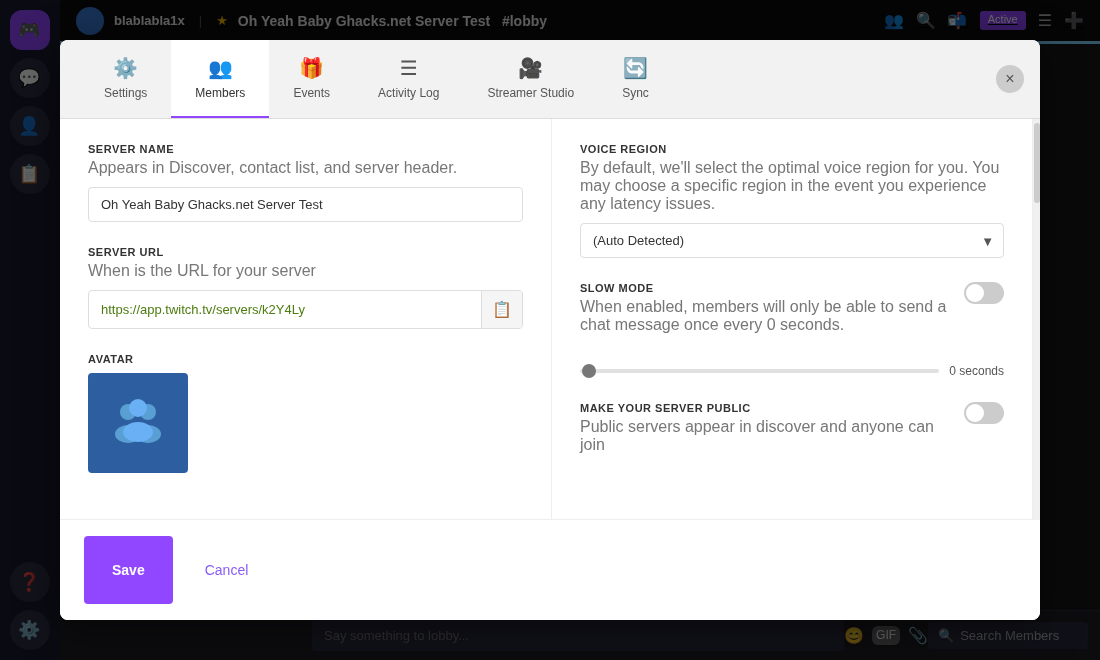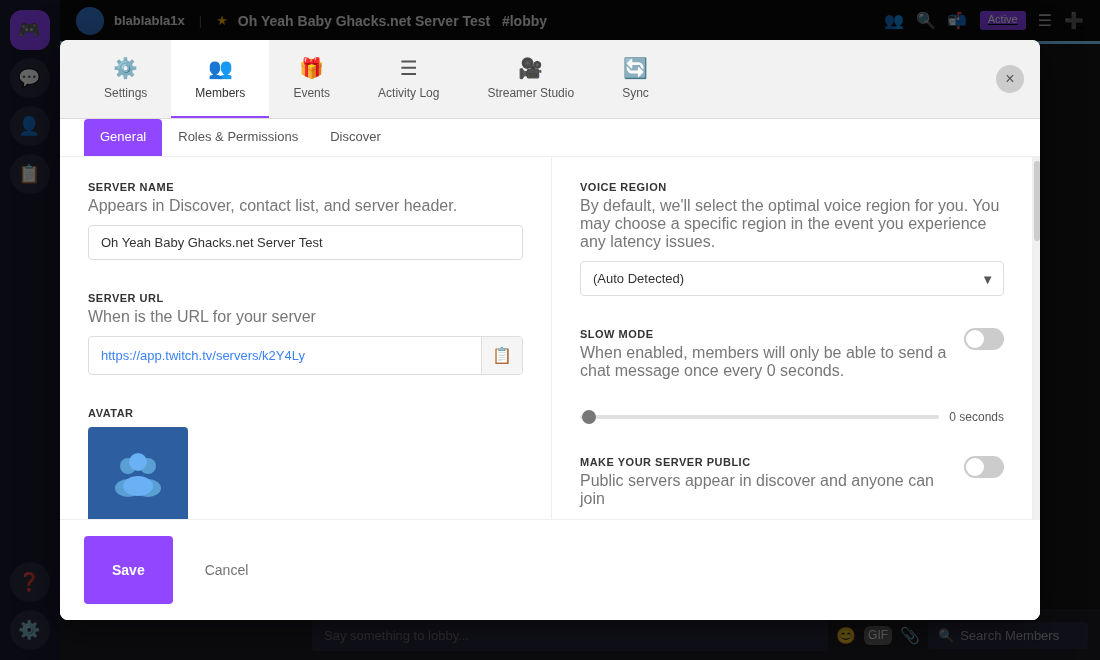--- a/index.html
+++ b/index.html
@@ -117,21 +117,20 @@
       position: relative;
     }
 
     .chat-input-bar {
       height: 50px;
       background: #1f1f23;
       border-top: 1px solid #2a2a3e;
       display: flex;
       align-items: center;
       padding: 0 12px;
-      gap: 8px;
       margin-top: auto;
     }
     .chat-input {
       flex: 1;
       background: #2a2a3e;
       border: none;
       border-radius: 4px;
       padding: 8px 12px;
       color: #adadb8;
       font-size: 13px;
@@ -263,21 +262,21 @@
     }
 
     
     .form-left {
       flex: 1;
       padding: 24px 28px;
       overflow-y: auto;
       border-right: 1px solid #eee;
     }
     .form-section {
-      margin-bottom: 32px;
+      margin-bottom: 24px;
     }
     .form-label {
       font-size: 11px;
       font-weight: 700;
       color: #333;
       text-transform: uppercase;
       letter-spacing: 0.5px;
       margin-bottom: 4px;
     }
     .form-description {
@@ -299,21 +298,21 @@
       align-items: center;
       border: 1px solid #ddd;
       border-radius: 4px;
       overflow: hidden;
     }
     .form-input-with-icon input {
       flex: 1;
       padding: 9px 12px;
       border: none;
       font-size: 13px;
-      color: #3b82f6;
+      color: #4d7c0f;
       outline: none;
     }
     .form-input-with-icon .copy-icon {
       padding: 9px 10px;
       color: #777;
       background: #f5f5f5;
       cursor: pointer;
       border-left: 1px solid #ddd;
       font-size: 16px;
     }
@@ -429,21 +428,21 @@
       color: white;
       border: none;
       border-radius: 4px;
       font-size: 14px;
       font-weight: 600;
       cursor: pointer;
     }
     .btn-cancel {
       padding: 10px 20px;
       background: transparent;
-      color: #737373;
+      color: #8b5cf6;
       border: none;
       font-size: 14px;
       cursor: pointer;
     }
   </style>
 </head>
 <body>
 
 <div class="app-bg">
 
@@ -527,25 +526,20 @@
         <span class="tab-icon">🎥</span>
         <span>Streamer Studio</span>
       </div>
       <div class="modal-tab">
         <span class="tab-icon">🔄</span>
         <span>Sync</span>
       </div>
       <div class="modal-close">×</div>
     </div>
 
-    <div class="modal-subtabs">
-      <div class="modal-subtab active">General</div>
-      <div class="modal-subtab">Roles &amp; Permissions</div>
-      <div class="modal-subtab">Discover</div>
-    </div>
 
     <div class="modal-body">
 
       <div class="form-left">
 
         <div class="form-section">
           <div class="form-label">SERVER NAME</div>
           <div class="form-description">Appears in Discover, contact list, and server header.</div>
           <input class="form-input" type="text" value="Oh Yeah Baby Ghacks.net Server Test" style="">
         </div>

